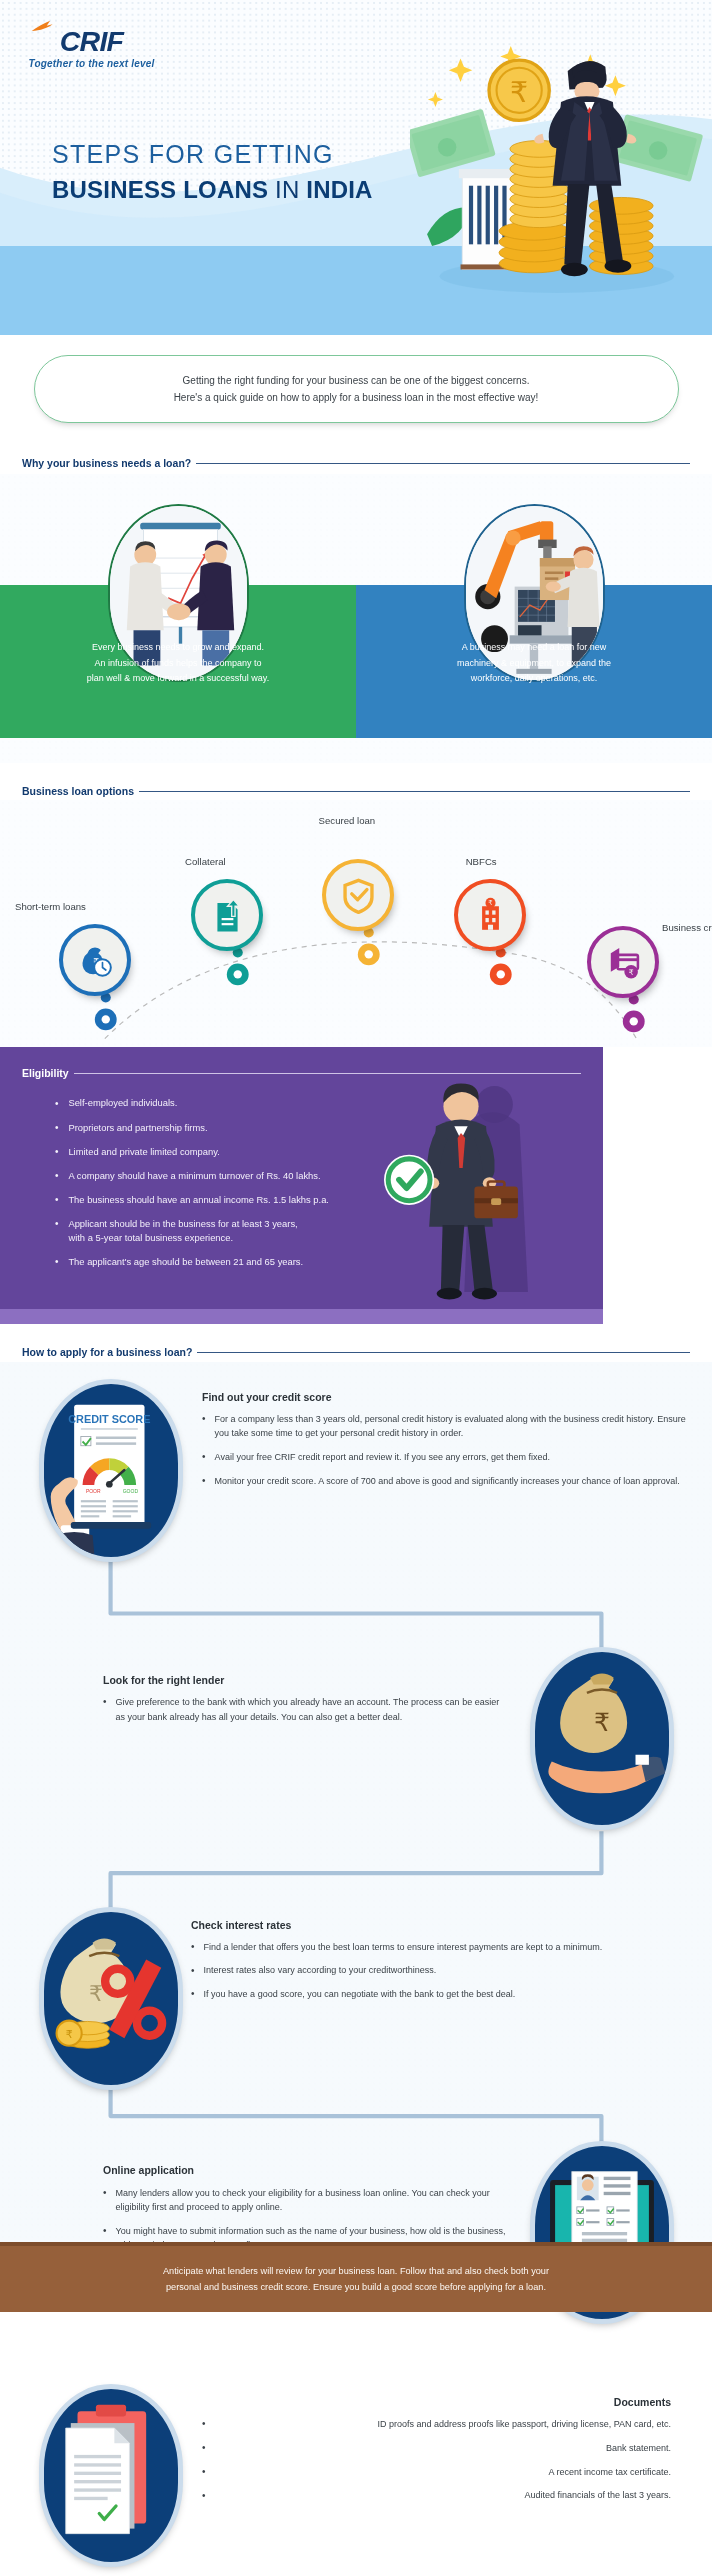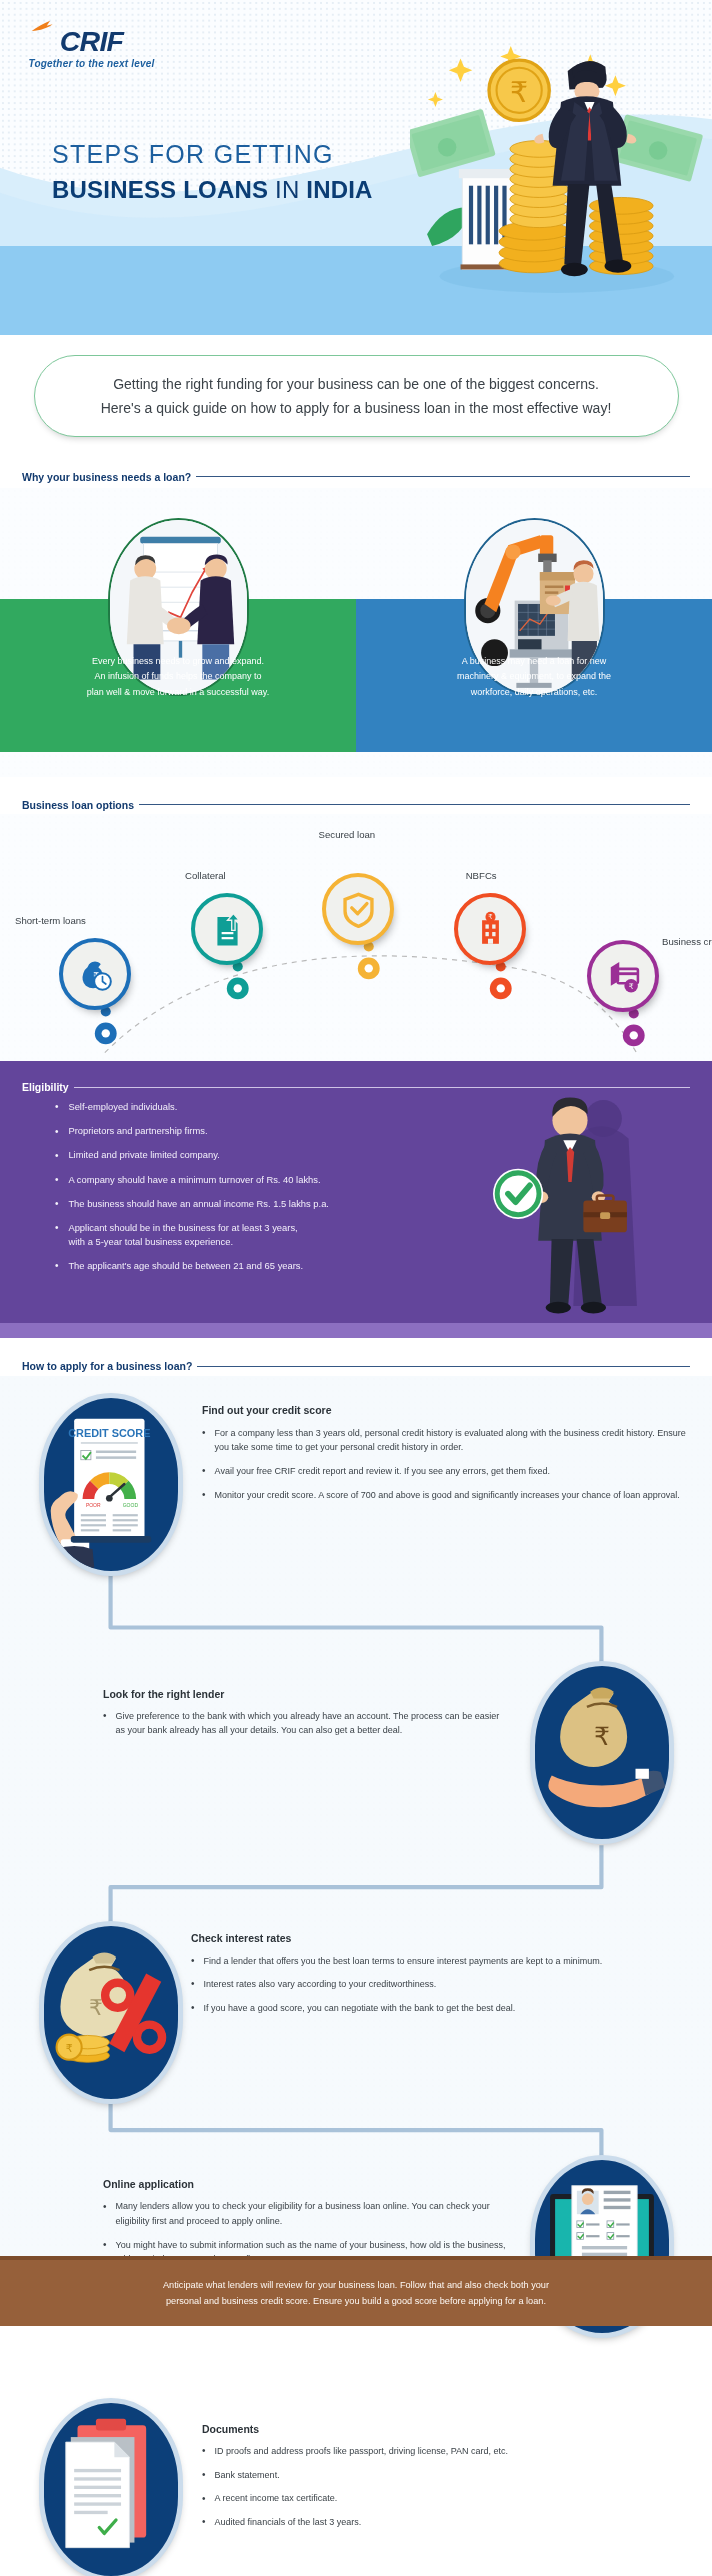--- a/index.html
+++ b/index.html
@@ -80,21 +80,21 @@
     margin: 0 auto;
     width: 645px;
     border: 1.3px solid #7dc79a;
     border-radius: 50px;
     background: #fff;
     padding: 16px 25px;
     text-align: center;
     box-shadow: 0 4.2px 7.5px -3.4px rgba(0,0,0,.22);
   }
   .intro-box p {
-    font-size: 14px; line-height: 1.72; color: #3b4248;
+    font-size: 10px; line-height: 1.72; color: #3b4248;
     font-family: "Liberation Sans", sans-serif;
   }
 
   
   .sec-head {
     display: flex; align-items: center; gap: 5px;
     padding: 0 22px; margin-top: 22px; margin-bottom: 3.4px;
   }
   .sec-head .txt {
     font-size: 10.5px; font-weight: 700; color: #123a6e;
@@ -150,28 +150,28 @@
   }
   .opt-label {
     font-size: 9.6px; color: #3b4248; white-space: nowrap;
     position: absolute;
   }
   .opt-pin { position: absolute; z-index: 2; }
   .dash-arc { position: absolute; left: 0; top: 0; }
 
   
   .elig {
-    position: relative; width: 712px; height: 277px;
+    position: relative; width: 603px; height: 277px;
     background: #63459b;
     overflow: hidden;
   }
   .elig-head { display: flex; align-items: center; gap: 5px; padding: 20px 22px 0; }
   .elig-head .txt { font-size: 10.5px; font-weight: 700; color: #fff; white-space: nowrap; }
   .elig-head .rule { flex: 1; height: 0.8px; background: #cfc3e6; }
-  .elig ul { list-style: none; margin: 7px 0 0 55px; width: 453px; }
+  .elig ul { list-style: none; margin: 17px 0 0 55px; width: 453px; }
   .elig li {
     position: relative; font-size: 9.4px; color: #f4f0fb; line-height: 1.5;
     margin-bottom: 10px; padding-left: 13.4px;
   }
   .elig li:before {
     content: "•"; position: absolute; left: 0; top: -0.8px; font-size: 10px; color: #f4f0fb;
   }
   .elig-art { position: absolute; right: 60px; top: 28.5px; width: 159px; height: 226px; }
   .elig-strip { position: absolute; left: 0; bottom: 0; width: 712px; height: 15px; background: #8c6fc1; }
 
@@ -775,21 +775,21 @@
             <rect x="36" y="76" width="56" height="4"></rect>
               <rect x="36" y="86" width="56" height="4"></rect>
             <rect x="36" y="96" width="56" height="4"></rect>
               <rect x="36" y="106" width="56" height="4"></rect>
             <rect x="36" y="116" width="56" height="4"></rect>
               <rect x="36" y="126" width="40" height="4"></rect>
           </g>
           <path d="M66,146 l6,7 14,-16" stroke="#3fae4a" stroke-width="4" fill="none" stroke-linecap="round" stroke-linejoin="round"></path>
         </svg>
       </div>
-      <div class="step-body" style="left:163px; top:25px; width:469px;">
+      <div class="step-body" style="left:163px; top:12px; width:469px;text-align:right;">
         <div class="step-title">Documents</div>
         <ul>
           <li>ID proofs and address proofs like passport, driving license, PAN card, etc.</li>
           <li>Bank statement.</li>
           <li>A recent income tax certificate.</li>
           <li>Audited financials of the last 3 years.</li>
         </ul>
       </div>
     </div>
   </div>

